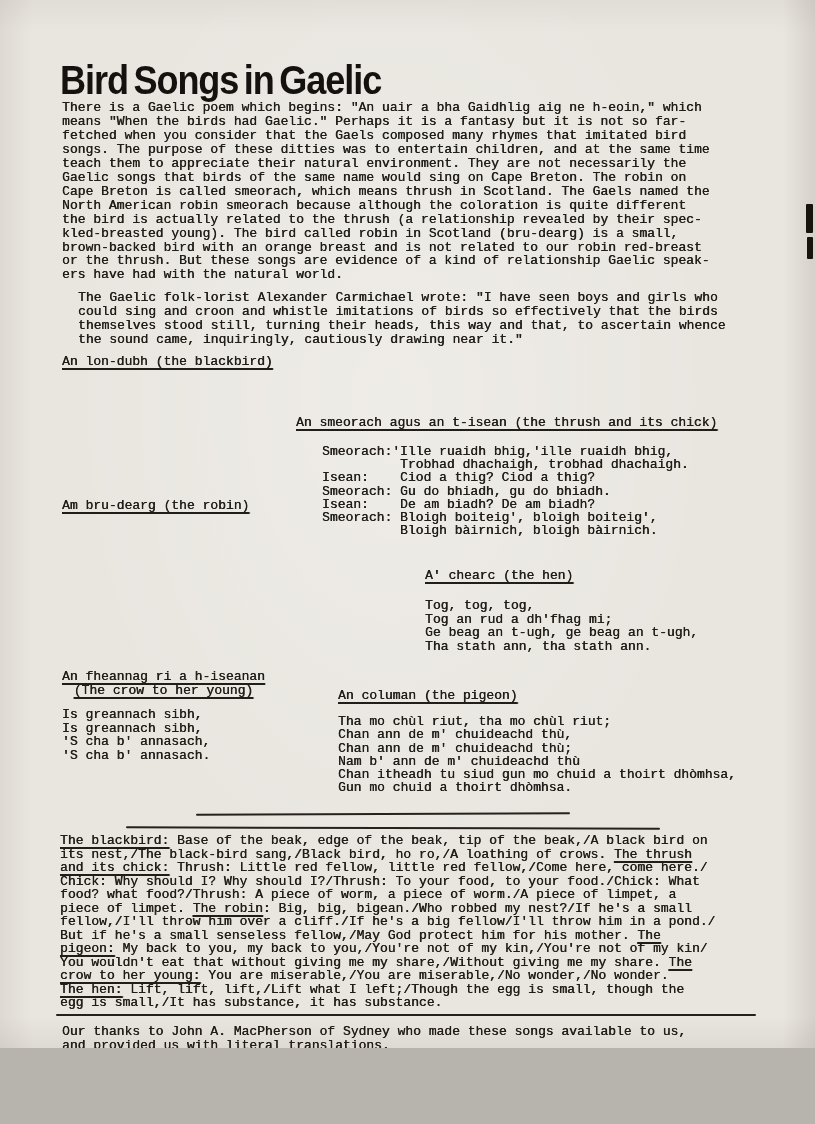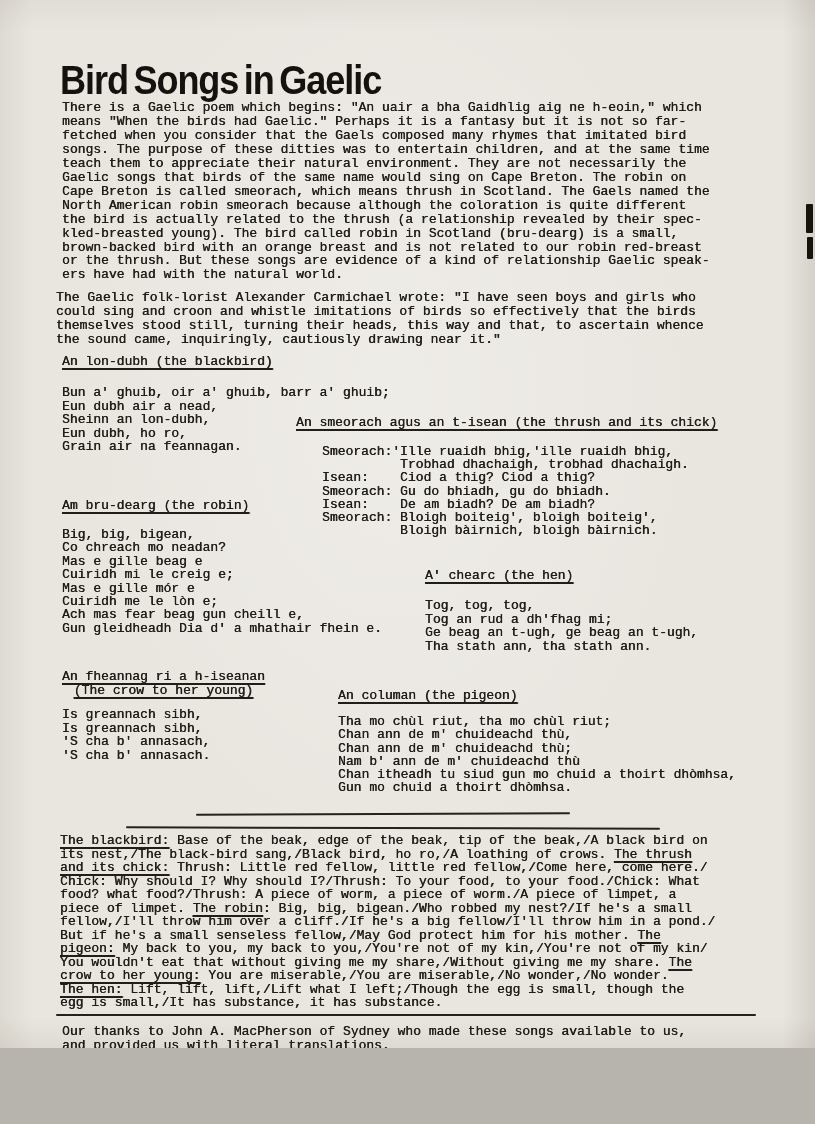--- a/index.html
+++ b/index.html
@@ -70,50 +70,37 @@
 teach them to appreciate their natural environment. They are not necessarily the
 Gaelic songs that birds of the same name would sing on Cape Breton. The robin on
 Cape Breton is called smeorach, which means thrush in Scotland. The Gaels named the
 North American robin smeorach because although the coloration is quite different
 the bird is actually related to the thrush (a relationship revealed by their spec-
 kled-breasted young). The bird called robin in Scotland (bru-dearg) is a small,
 brown-backed bird with an orange breast and is not related to our robin red-breast
 or the thrush. But these songs are evidence of a kind of relationship Gaelic speak-
 ers have had with the natural world.</div>
 
-  <div class="mono para abs" style="left:56px;top:291px;">The Gaelic folk-lorist Alexander Carmichael wrote: "I have seen boys and girls who
+  <div class="mono para abs" style="left:78px;top:291px;">The Gaelic folk-lorist Alexander Carmichael wrote: "I have seen boys and girls who
 could sing and croon and whistle imitations of birds so effectively that the birds
 themselves stood still, turning their heads, this way and that, to ascertain whence
 the sound came, inquiringly, cautiously drawing near it."</div>
 
   <div class="mono heading abs" style="left:62px;top:355px;"><span class="u">An lon-dubh (the blackbird)</span></div>
-  <div class="mono verse abs" style="left:62px;top:386px;">Bun a' ghuib, oir a' ghuib, barr a' ghuib;
-Eun dubh air a nead,
-Sheinn an lon-dubh,
-Eun dubh, ho ro,
-Grain air na feannagan.</div>
 
   <div class="mono heading abs" style="left:296px;top:416px;"><span class="u">An smeorach agus an t-isean (the thrush and its chick)</span></div>
   <div class="mono verse abs" style="left:296px;top:445px;line-height:13.2px;margin-left:26px;">Smeorach:'Ille ruaidh bhig,'ille ruaidh bhig,
           Trobhad dhachaigh, trobhad dhachaigh.
 Isean:    Ciod a thig? Ciod a thig?
 Smeorach: Gu do bhiadh, gu do bhiadh.
 Isean:    De am biadh? De am biadh?
 Smeorach: Bloigh boiteig', bloigh boiteig',
           Bloigh bàirnich, bloigh bàirnich.</div>
 
   <div class="mono heading abs" style="left:62px;top:499px;"><span class="u">Am bru-dearg (the robin)</span></div>
-  <div class="mono verse abs" style="left:62px;top:528px;line-height:13.4px;">Big, big, bigean,
-Co chreach mo neadan?
-Mas e gille beag e
-Cuiridh mi le creig e;
-Mas e gille mór e
-Cuiridh me le lòn e;
-Ach mas fear beag gun cheill e,
-Gun gleidheadh Dia d' a mhathair fhein e.</div>
 
   <div class="mono heading abs" style="left:425px;top:569px;"><span class="u">A' chearc (the hen)</span></div>
   <div class="mono verse abs" style="left:425px;top:599px;">Tog, tog, tog,
 Tog an rud a dh'fhag mi;
 Ge beag an t-ugh, ge beag an t-ugh,
 Tha stath ann, tha stath ann.</div>
 
   <div class="mono heading abs" style="left:62px;top:670px;text-align:center;"><span class="u">An fheannag ri a h-iseanan</span><br><span class="u">(The crow to her young)</span></div>
   <div class="mono verse abs" style="left:62px;top:708px;">Is greannach sibh,
 Is greannach sibh,

